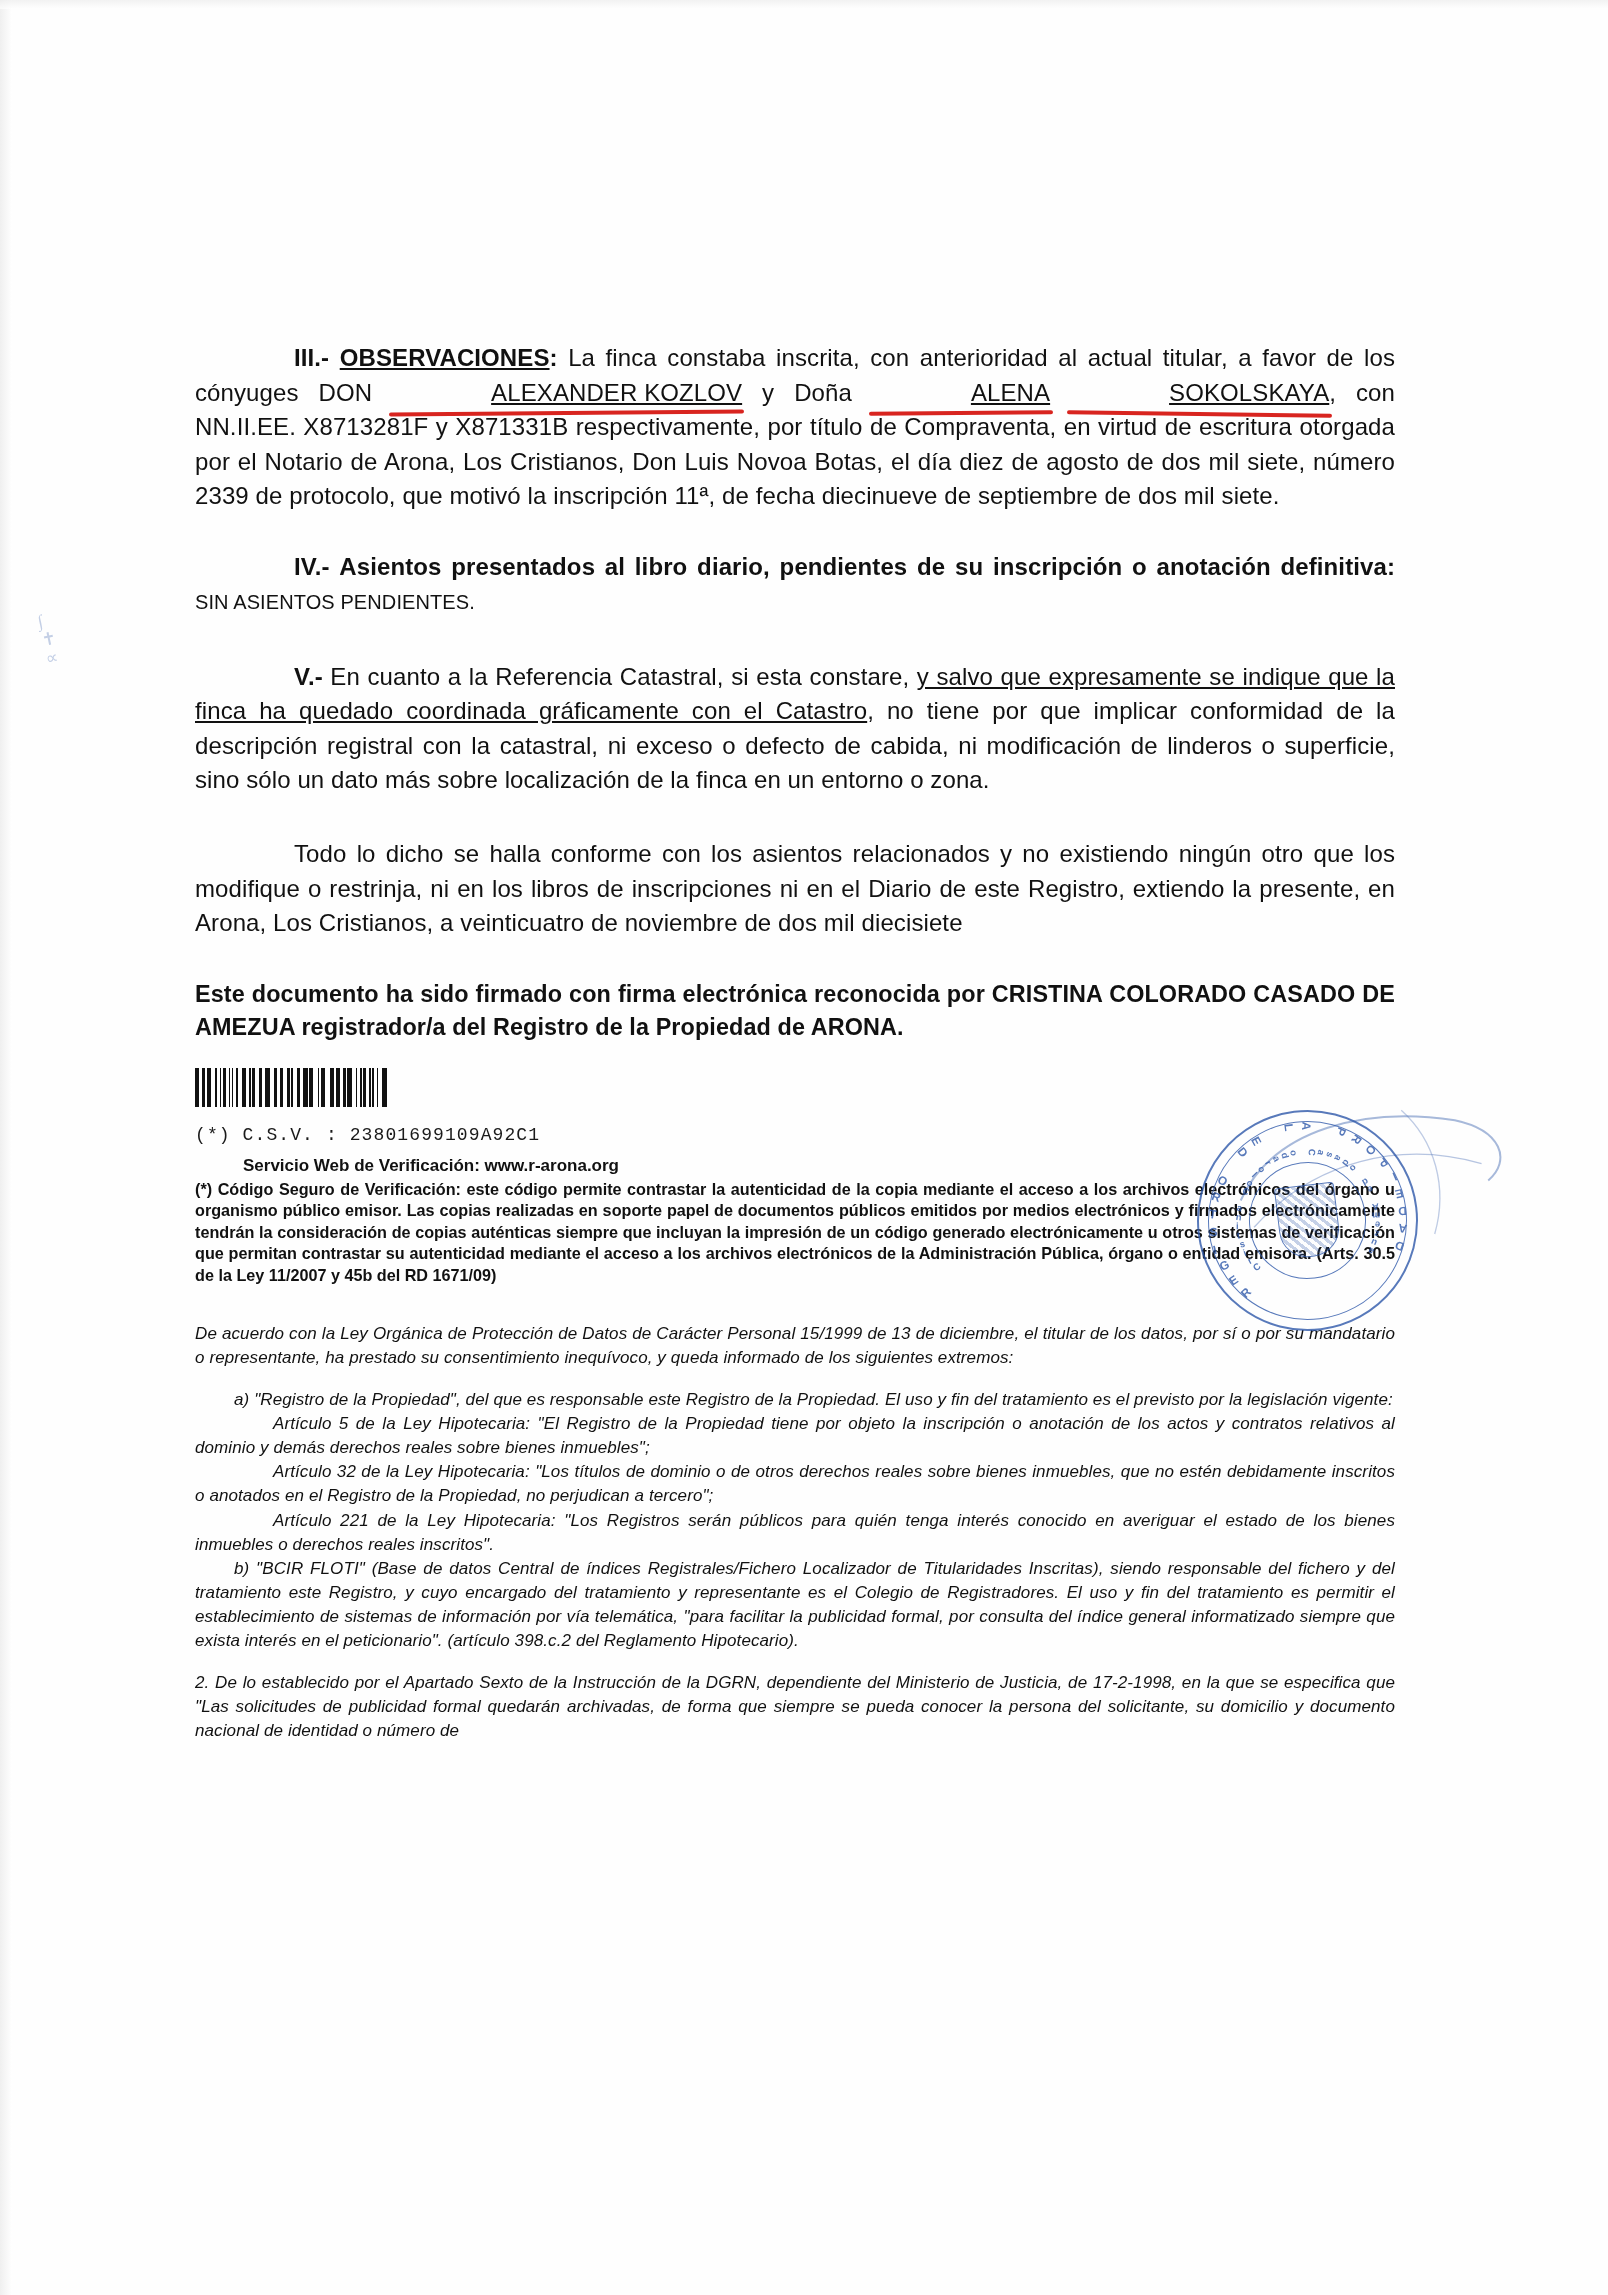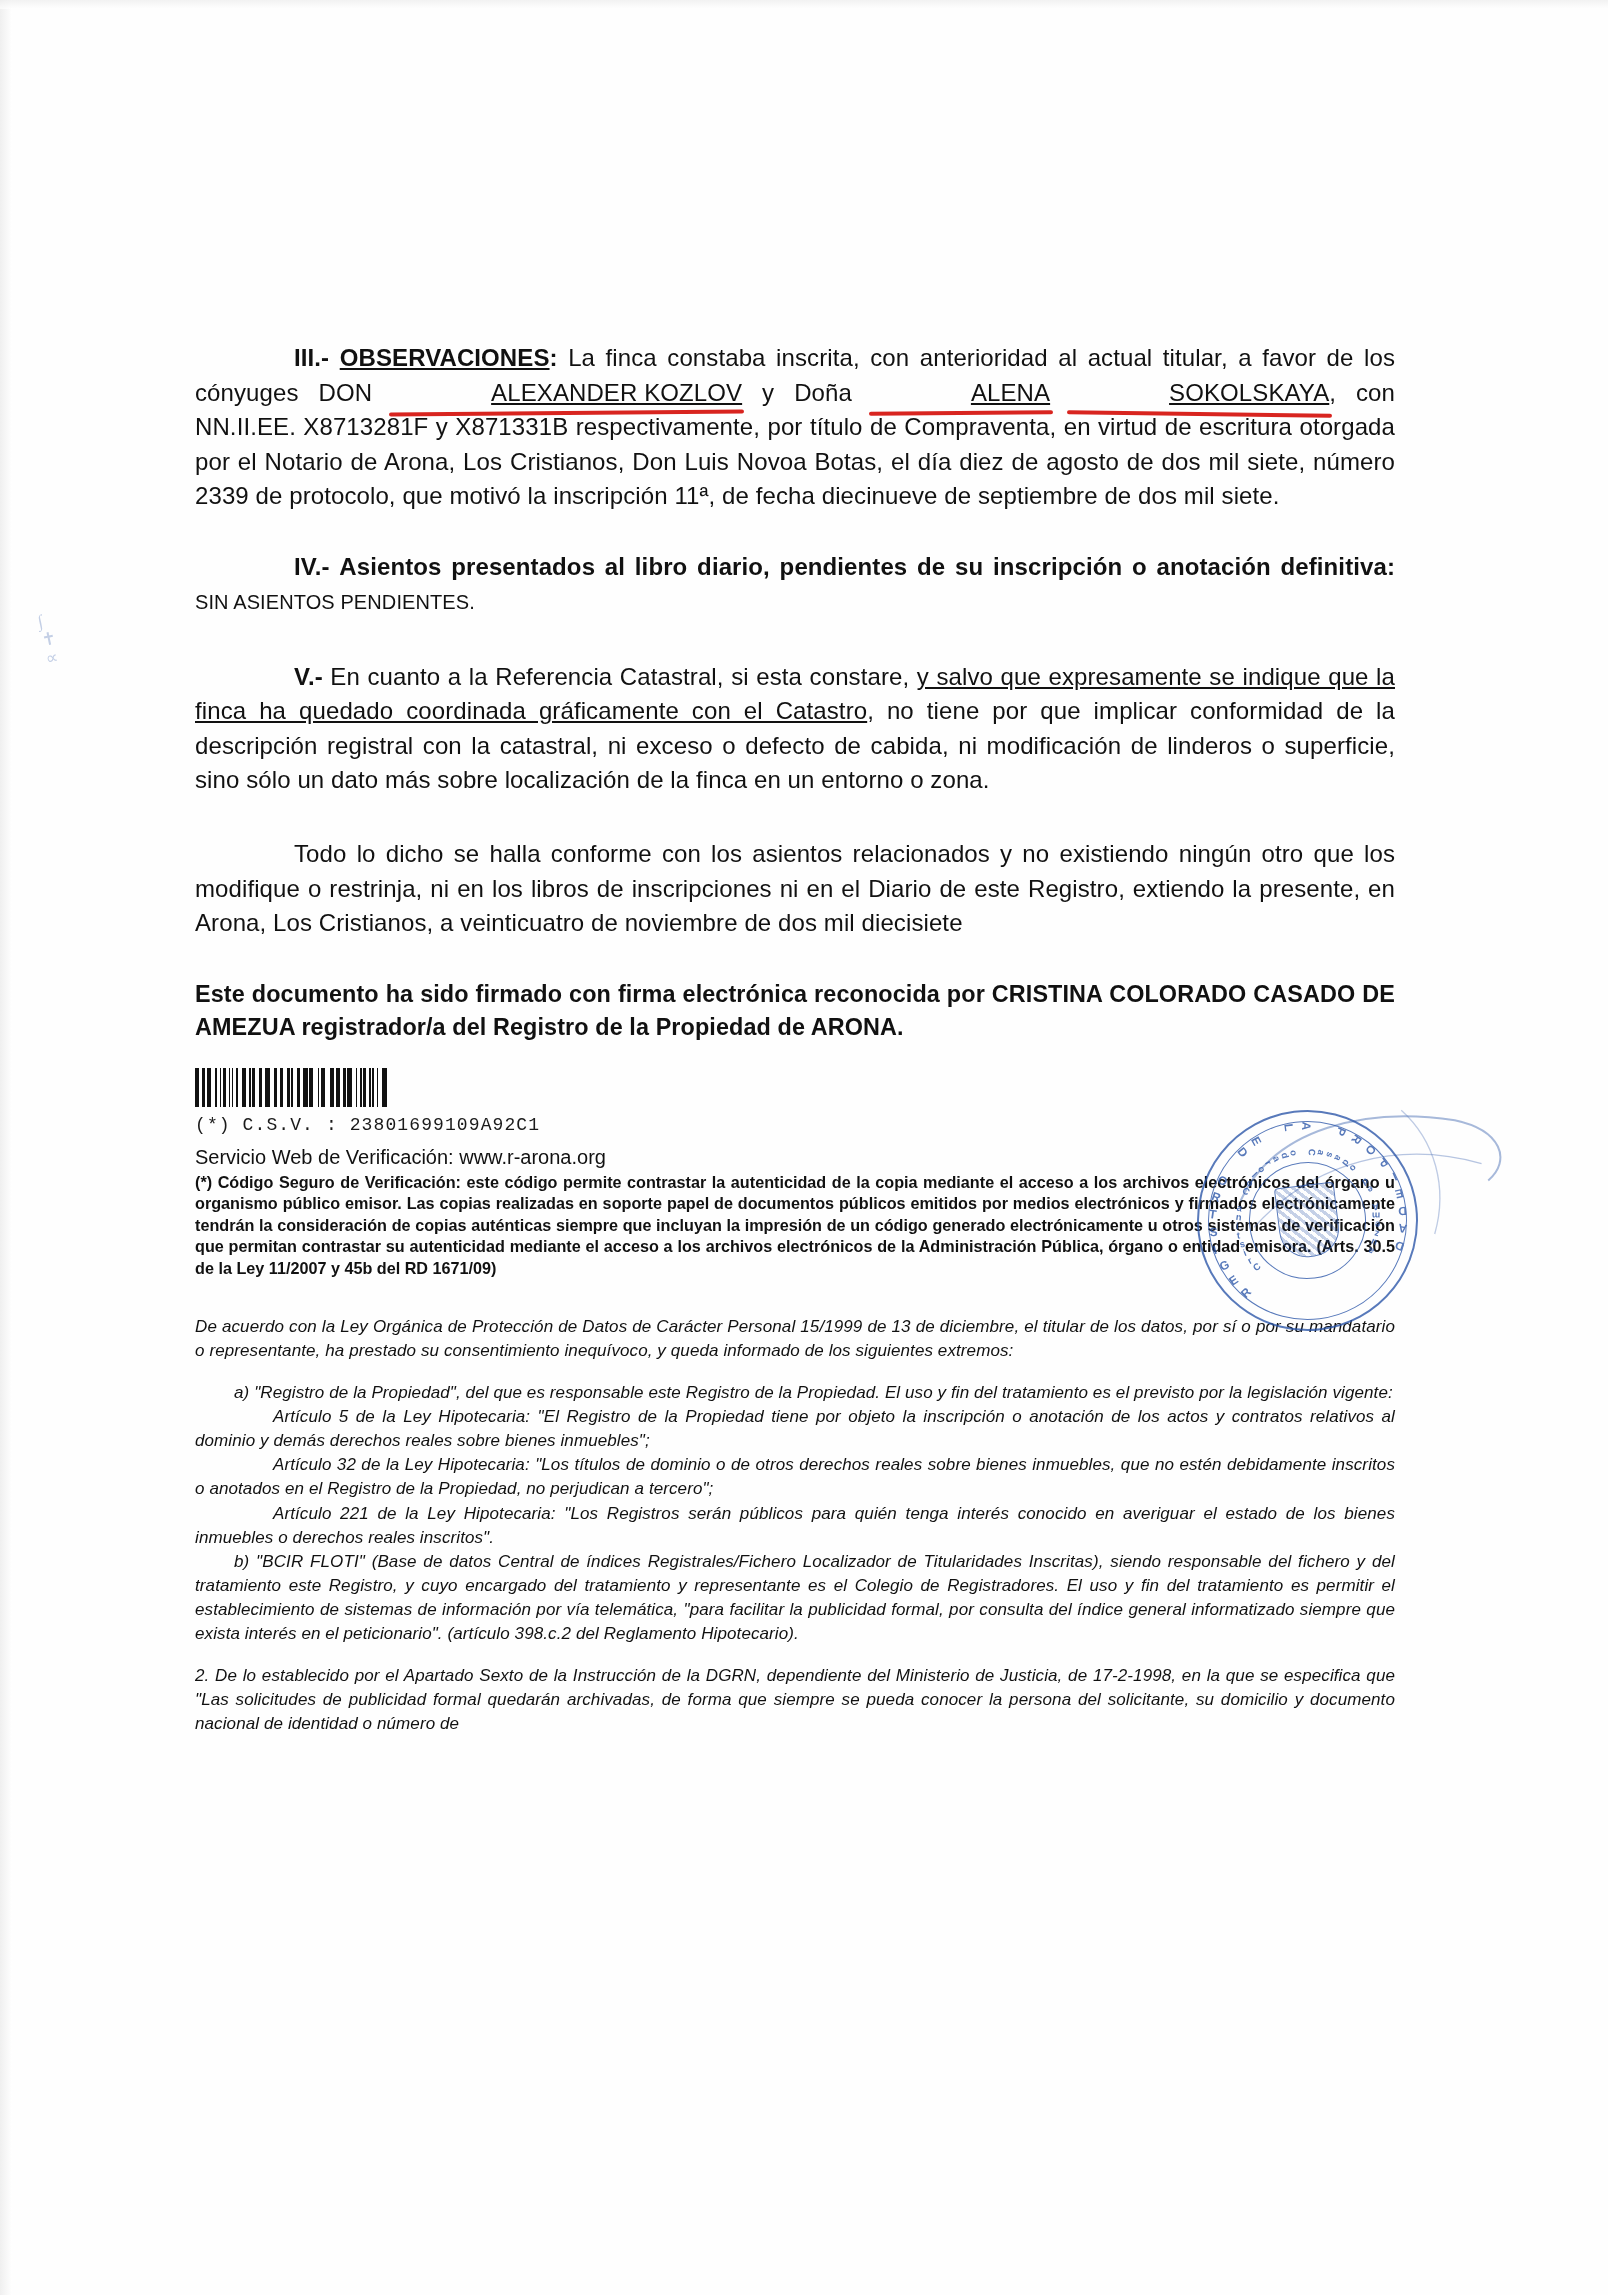--- a/index.html
+++ b/index.html
@@ -101,30 +101,31 @@
     inset: 0;
     display: flex;
     align-items: stretch;
   }
   .barcode i {
     display: block;
     background: #111;
     height: 100%;
   }
   .csv {
-    margin-top: 8px;
+    margin-top: 18px;
     font-family: "Liberation Mono", monospace;
     font-size: 18px;
     letter-spacing: 1.1px;
     color: #1a1a1a;
   }
   .verif-title {
     margin-top: 10.7px;
-    font-weight: normal;
-    font-size: 20px;
+    font-weight: bold;
+    font-size: 17px;
+    margin-left: 48px;
   }
   .legal-block {
     margin-top: 2.7px;
     font-size: 16.2px;
     line-height: 1.33;
     font-weight: bold;
     text-align: justify;
     letter-spacing: 0px;
   }
   .lopd {

